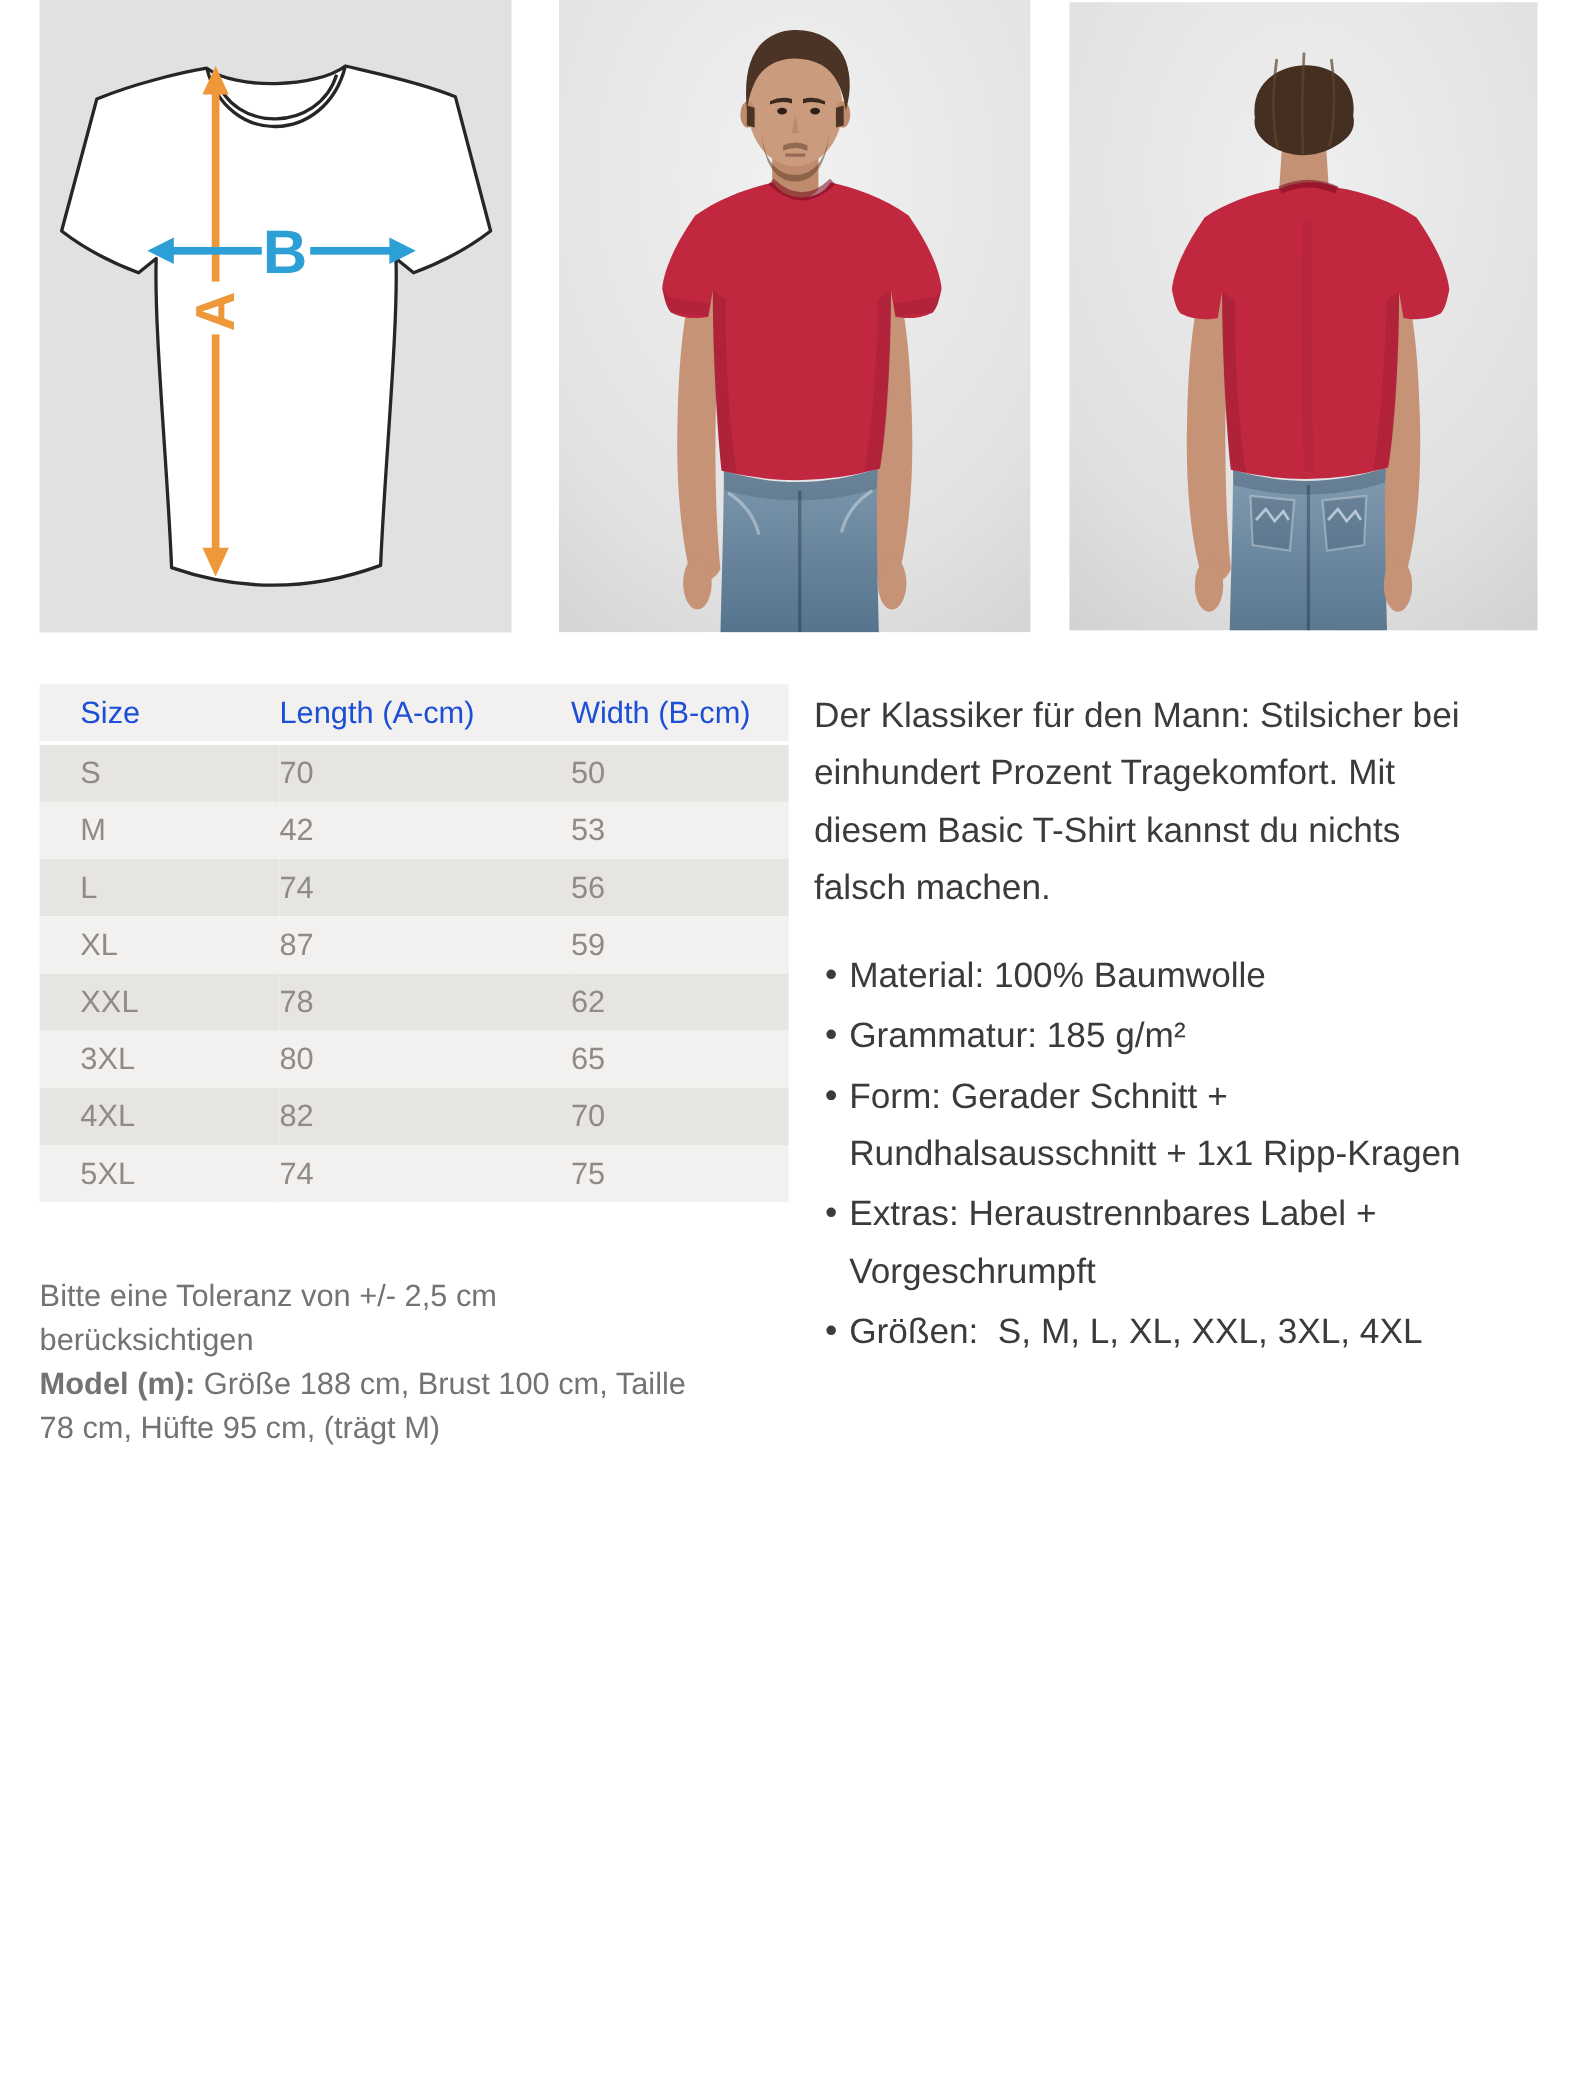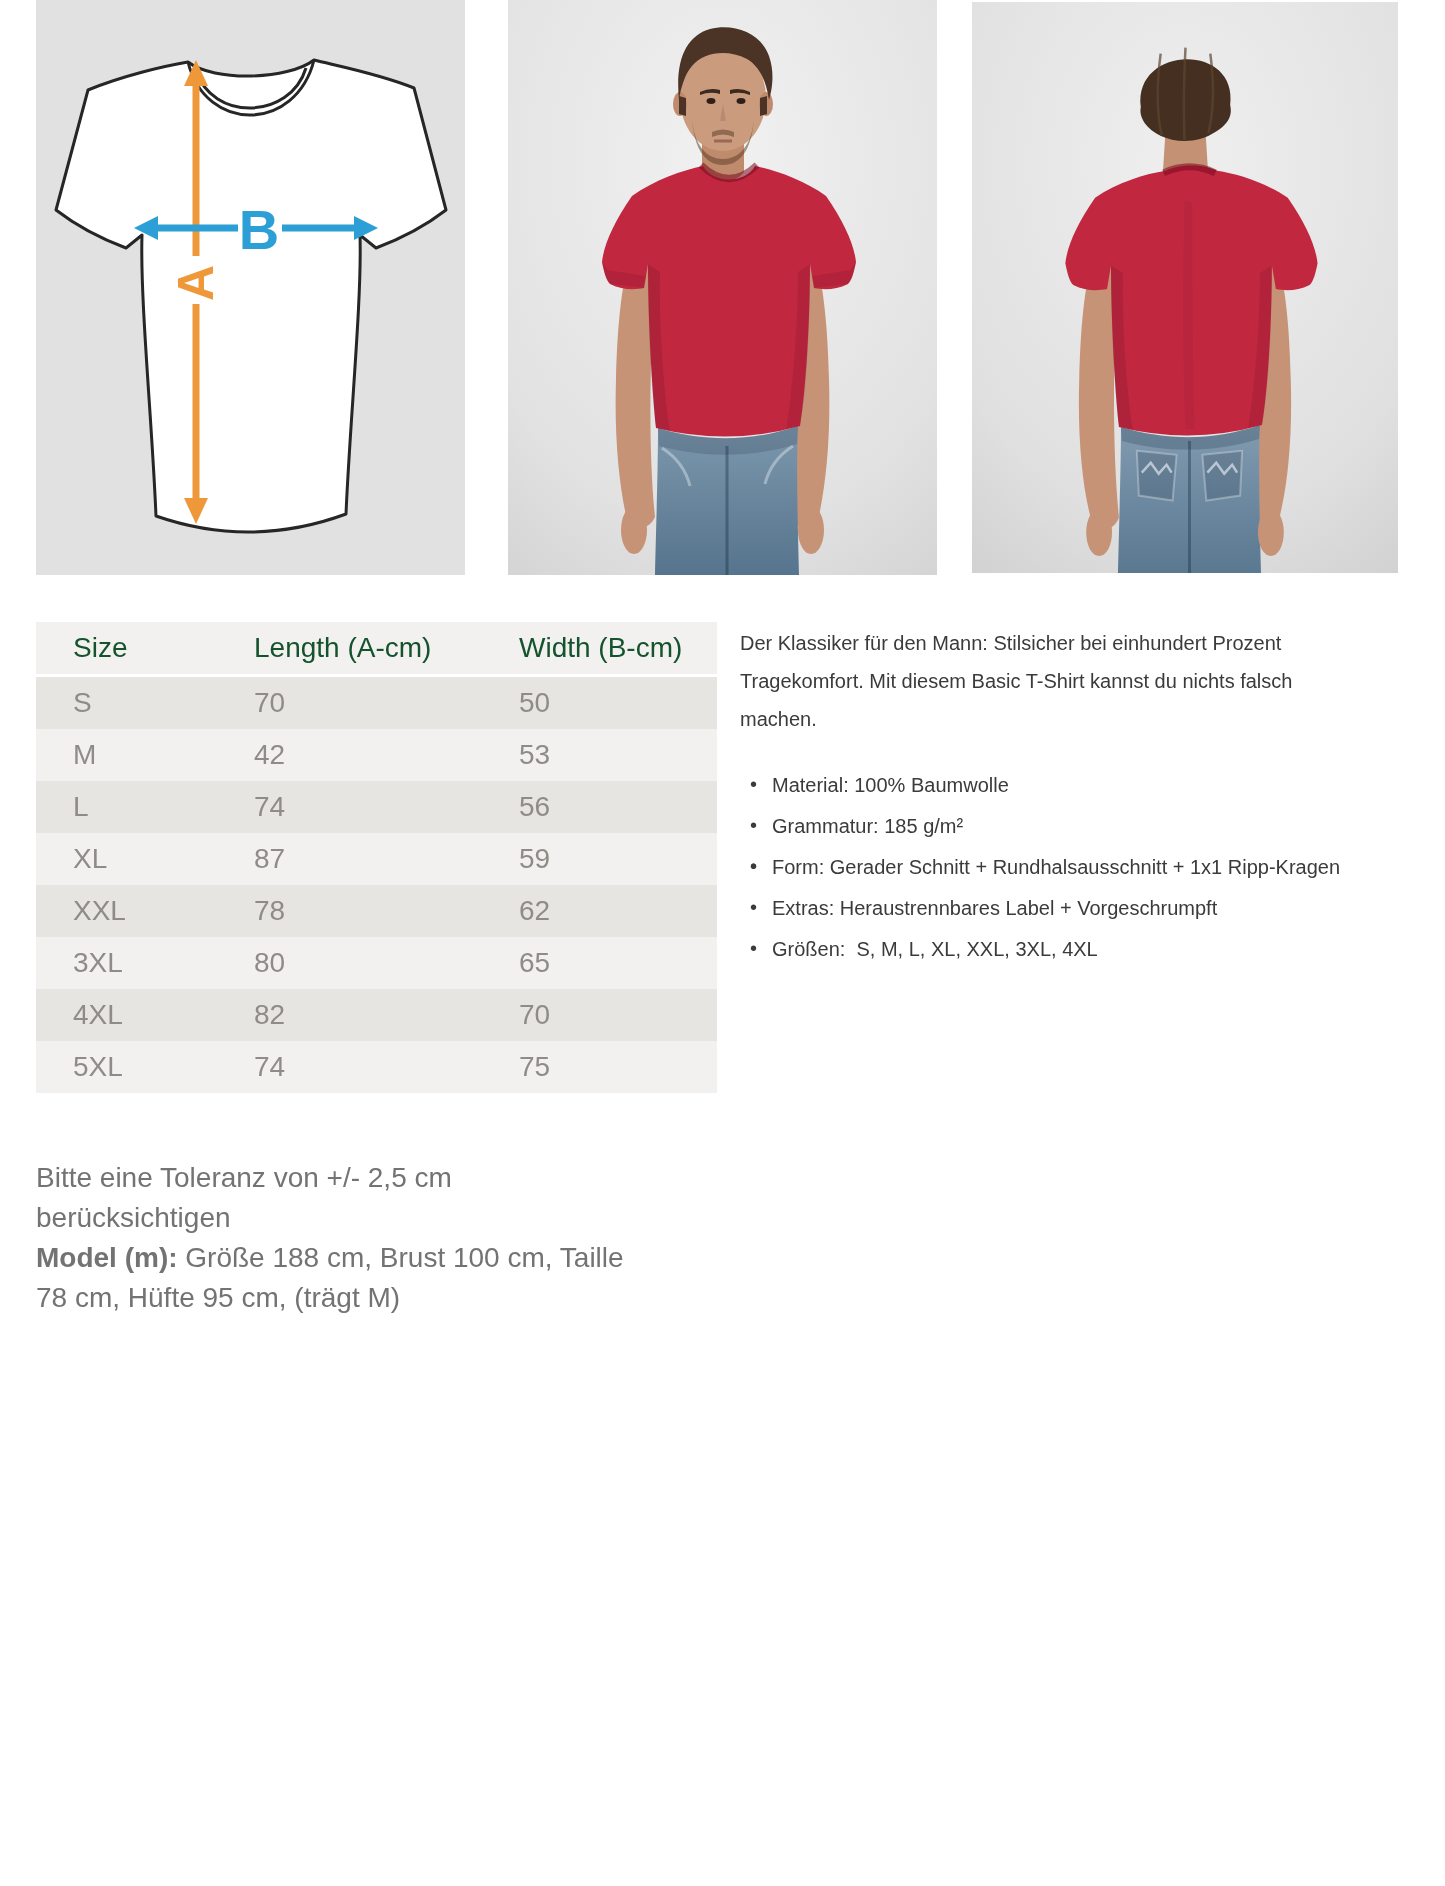--- a/index.html
+++ b/index.html
@@ -14,39 +14,39 @@
   #panel-back{left:972px;width:426px;}
   .panel svg{display:block;width:100%;height:100%;}
 
   
   .size-table{
     position:absolute;left:36px;top:622px;width:681px;
     border-collapse:collapse;table-layout:fixed;
     font-size:28px;color:#8f8c88;
   }
   .size-table th{
-    text-align:left;font-weight:400;color:#14532d;background:#f2f1ef;
+    text-align:left;font-weight:400;color:#1d4ed8;background:#f2f1ef;
     height:52px;padding:0;border-bottom:3px solid #ffffff;
   }
   .size-table td{height:52px;padding:0;}
   .size-table th:first-child,.size-table td:first-child{padding-left:37px;}
   .size-table tr.odd  td{background:#e6e5e2;}
   .size-table tr.even td{background:#f2f1ef;}
 
   
   .tol-note{
     position:absolute;left:36px;top:1130px;width:600px;
     font-size:28px;line-height:40px;color:#737373;
   }
   .tol-note strong{font-weight:700;text-align:right;}
 
   
   .description{
     position:absolute;left:740px;top:624px;width:606px;
-    font-size:20px;line-height:38px;color:#3b3b3b;
+    font-size:32px;line-height:52px;color:#3b3b3b;
   }
   .description p{margin:0 0 28px 0;}
   .description ul{list-style:none;margin:0;padding:0;}
   .description li{position:relative;padding-left:32px;margin:0 0 3px 0;}
   .description li .blt{position:absolute;left:10px;top:-1px;color:#3b3b3b;}
 
   .dim-label-b{font:700 56px "Liberation Sans","DejaVu Sans",sans-serif;}
   .dim-label-a{font:700 50px "Liberation Sans","DejaVu Sans",sans-serif;}
 </style>
 </head>

